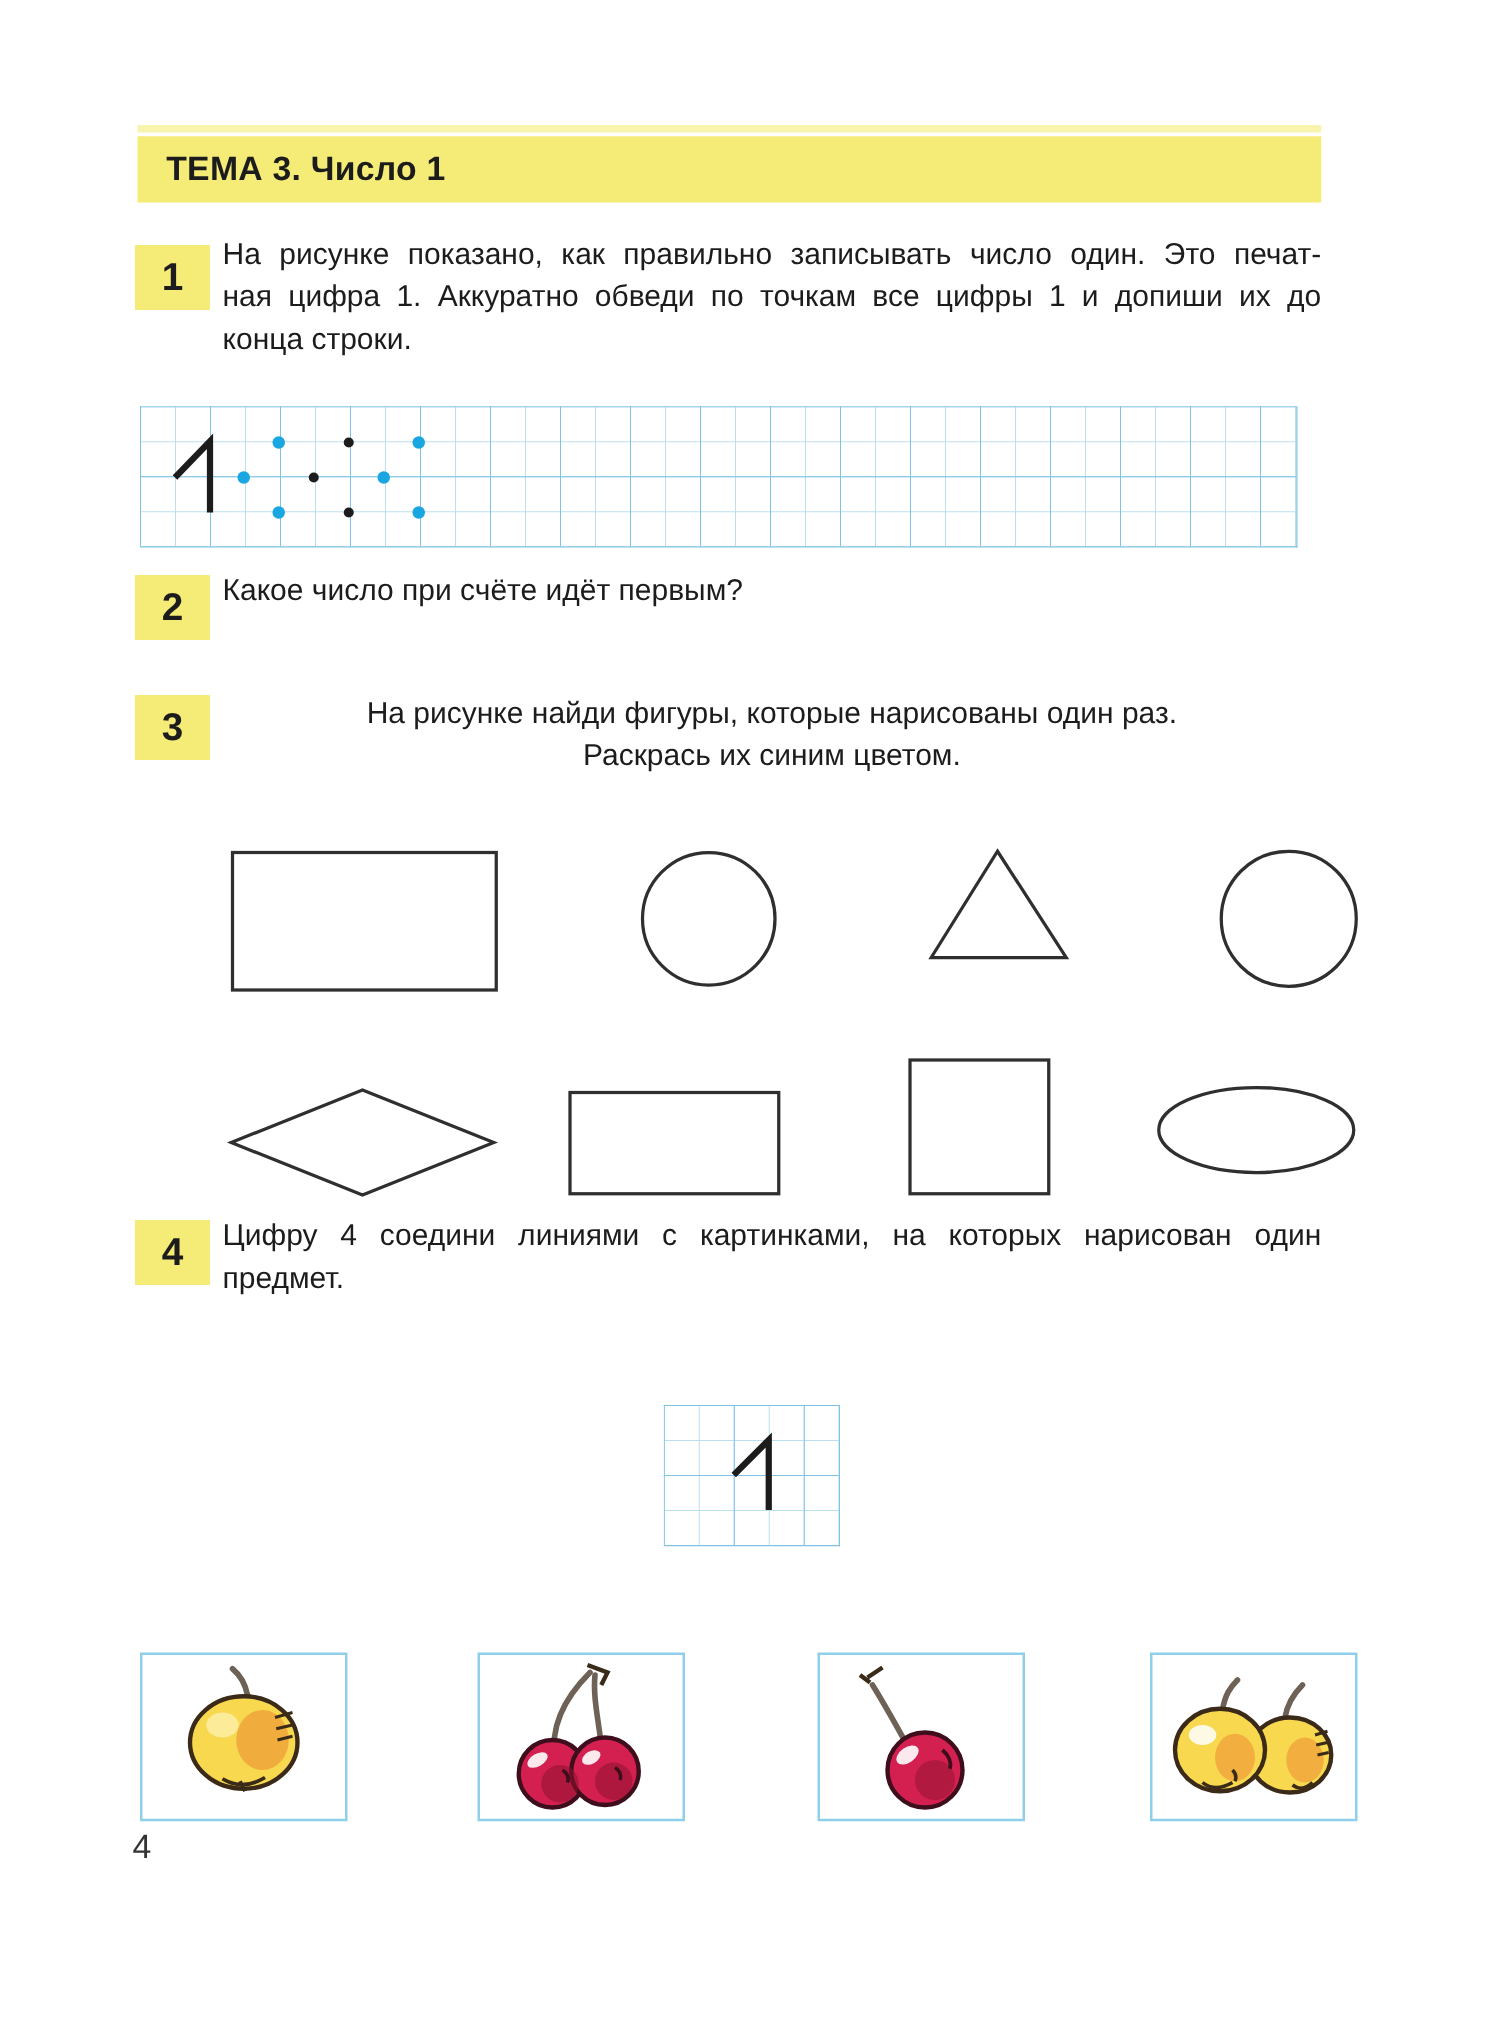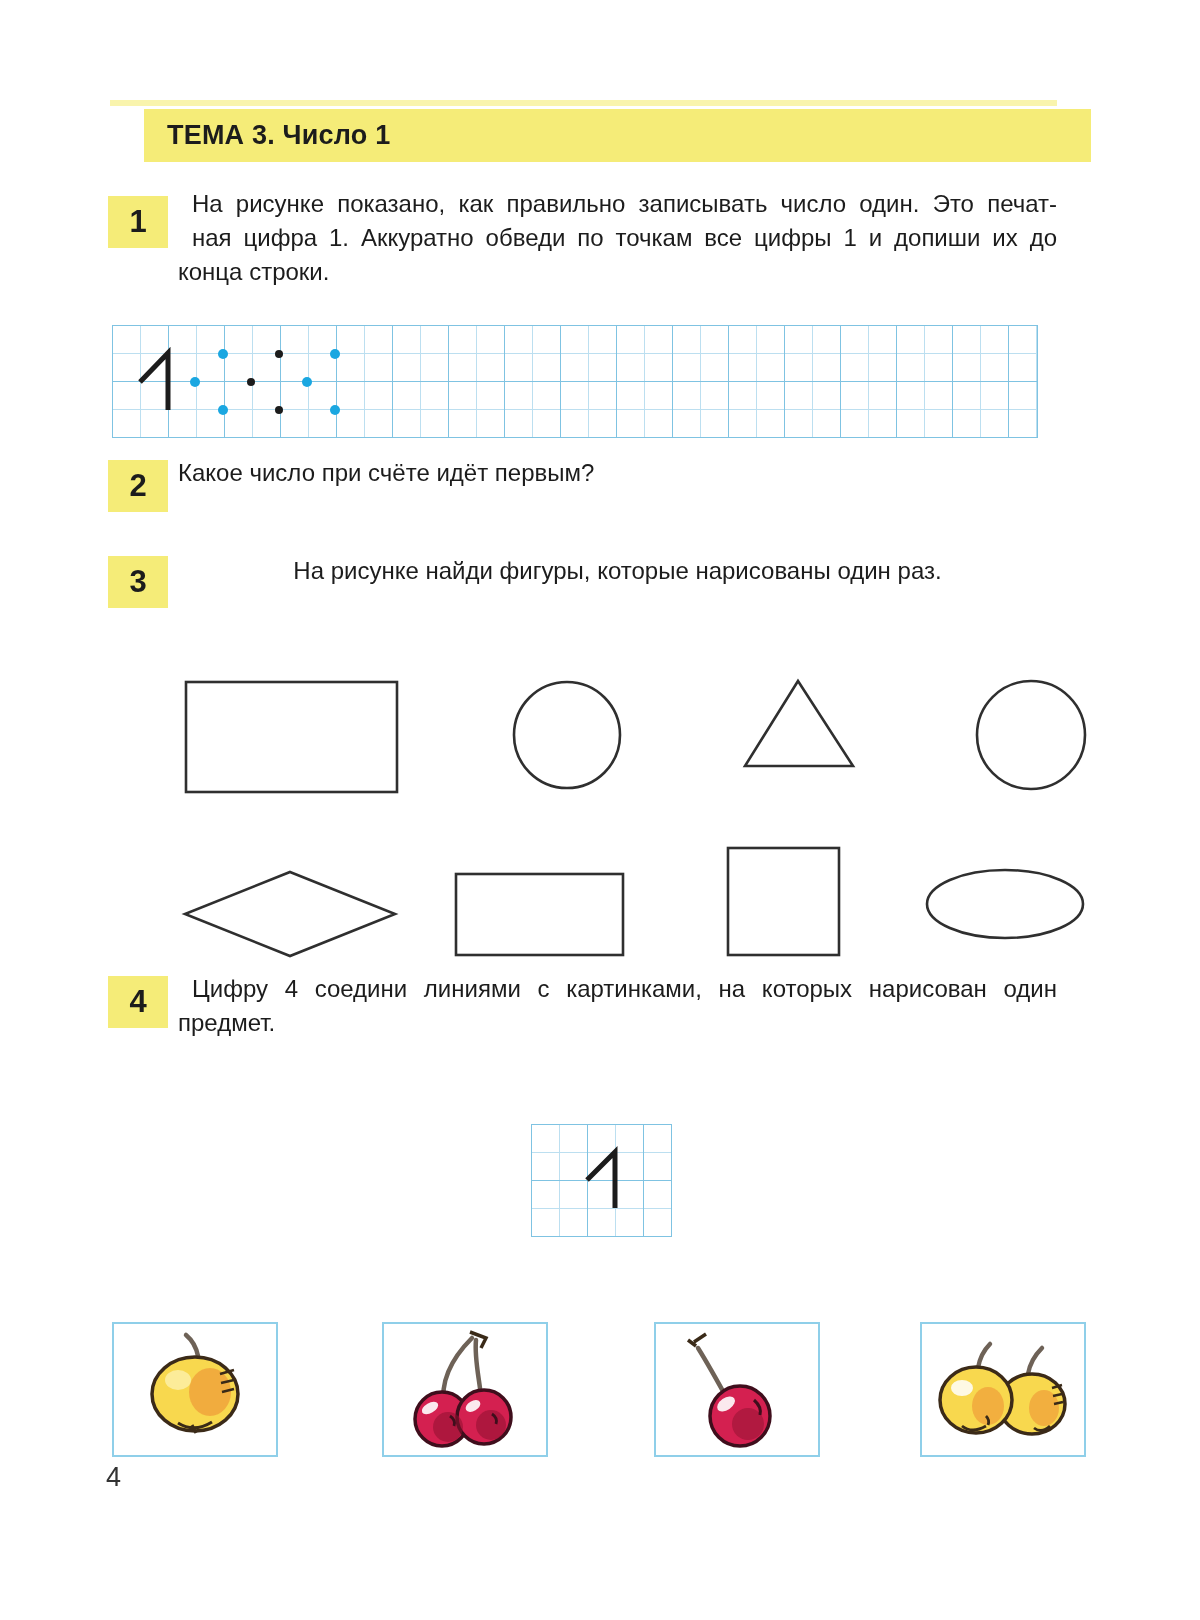--- a/index.html
+++ b/index.html
@@ -20,31 +20,31 @@
   }
   html,body{margin:0;padding:0;background:#ffffff;}
   .page{
     position:relative;width:1200px;height:1620px;background:#ffffff;
     font-family:"Liberation Sans",sans-serif;color:var(--text);overflow:hidden;
   }
   .abs{position:absolute;}
   .header-strip{left:110px;top:100px;width:947px;height:6px;background:var(--accent-yellow-light);}
   .header{
     left:110px;top:109px;width:947px;height:53px;background:var(--accent-yellow);
-    display:flex;align-items:center;box-sizing:border-box;padding-left:23px;margin-left:34px;
+    display:flex;align-items:center;box-sizing:border-box;padding-left:23px;
   }
   .header .title{font-size:27px;font-weight:700;letter-spacing:.2px;}
   .badge{
     width:60px;height:52px;background:var(--accent-yellow);
     display:flex;align-items:center;justify-content:center;
     font-size:31px;font-weight:700;color:var(--text);
   }
   .task-text{width:879px;font-size:24px;line-height:34px;color:var(--text);}
   .task-text .line{display:block;white-space:nowrap;}
-  .task-text .line.fill{white-space:normal;text-align:justify;text-align-last:justify;margin-left:14px;}
+  .task-text .line.fill{white-space:normal;text-align:justify;text-align-last:justify;}
   .grid{
     background-color:#fff;
     background-image:
       linear-gradient(to right, var(--grid-line-dark) 1px, transparent 1px),
       linear-gradient(to bottom, var(--grid-line-dark) 1px, transparent 1px),
       linear-gradient(to right, var(--grid-line) 1px, transparent 1px),
       linear-gradient(to bottom, var(--grid-line) 1px, transparent 1px);
     background-size:56px 56px,56px 56px,28px 28px,28px 28px;
     border-right:1px solid var(--grid-line-dark);
     border-bottom:1px solid var(--grid-line-dark);
@@ -115,20 +115,21 @@
   </div>
   <div class="abs task-text" style="left:178px;top:456px;">
     <span class="line">Какое число при счёте идёт первым?</span>
   </div>
 
   <div class="abs badge" style="left:108px;top:556px;">
     <span>3</span>
   </div>
   <div class="abs task-text" style="left:178px;top:554px;text-align:center;">
     <span class="line">На рисунке найди фигуры, которые нарисованы один раз.</span>
+    <span class="line">Раскрась их синим цветом.</span>
   </div>
 
   <svg class="abs shapes" width="990" height="320" viewBox="110 650 990 320">
     <rect class="shape" x="186" y="682" width="211" height="110"></rect>
     <circle class="shape" cx="567" cy="735" r="53"></circle>
     <path class="shape" d="M798,681 L853,766 L745,766 Z"></path>
     <circle class="shape" cx="1031" cy="735" r="54"></circle>
     <path class="shape" d="M290,872 L395,914 L290,956 L185,914 Z"></path>
     <rect class="shape" x="456" y="874" width="167" height="81"></rect>
     <rect class="shape" x="728" y="848" width="111" height="107"></rect>

